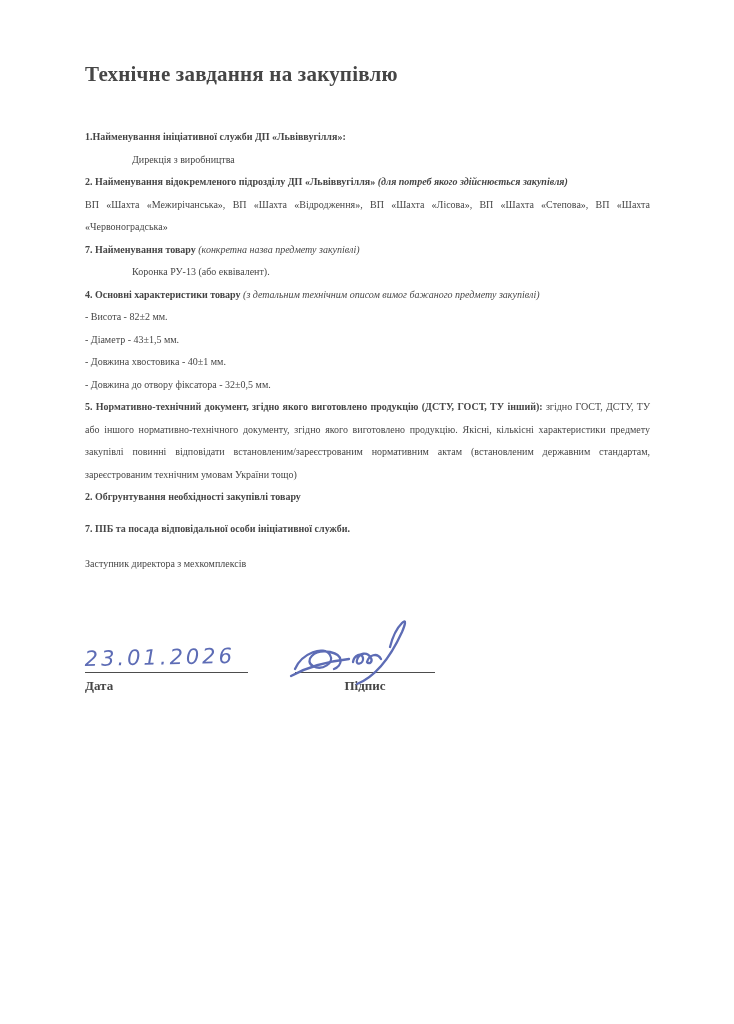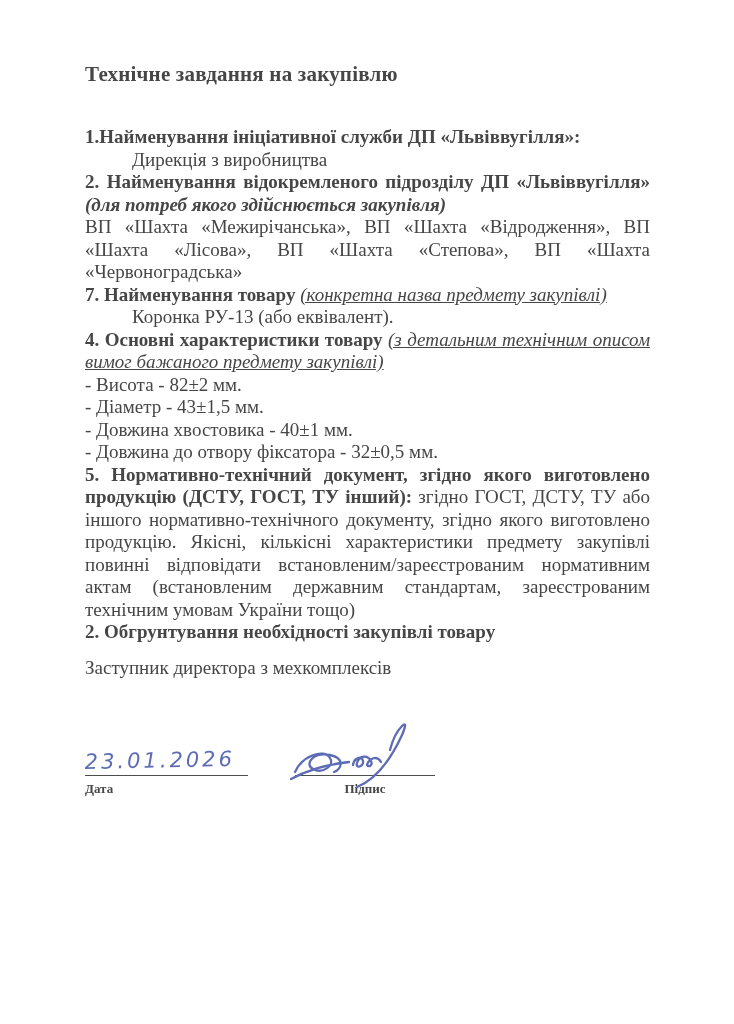--- a/index.html
+++ b/index.html
@@ -18,26 +18,26 @@
   .title {
     text-align: left;
     font-size: 21px;
     font-weight: bold;
     line-height: 28px;
     color: var(--text, #464646);
     margin-bottom: 38px;
     letter-spacing: 0.2px;
   }
   p {
-    font-size: 19px;
+    font-size: 10px;
     line-height: 22.5px;
     color: var(--text, #464646);
   }
   .b  { font-weight: bold; }
-  .i  { font-style: italic; text-decoration: underline; }
+  .i  { font-style: italic; }
   .bi { font-weight: bold; font-style: italic; }
   .just { text-align: justify; }
   .indent { text-indent: 47px; }
   .sec7 { margin-top: 9px; }
   .pos  { margin-top: 13px; }
 
   .sig-row {
     margin-top: 57px;
     display: flex;
     align-items: flex-end;
@@ -110,20 +110,21 @@
   <p class="just"><span class="b">4. Основні характеристики товару</span> <span class="i">(з детальним технічним описом вимог бажаного предмету закупівлі)</span></p>
   <p>- Висота - 82±2 мм.</p>
   <p>- Діаметр - 43±1,5 мм.</p>
   <p>- Довжина хвостовика - 40±1 мм.</p>
   <p>- Довжина до отвору фіксатора - 32±0,5 мм.</p>
 
   <p class="just"><span class="b">5. Нормативно-технічний документ, згідно якого виготовлено продукцію (ДСТУ, ГОСТ, ТУ  інший):</span> <span>згідно ГОСТ, ДСТУ, ТУ або  іншого нормативно-технічного документу, згідно якого виготовлено продукцію. Якісні, кількісні характеристики предмету закупівлі повинні відповідати встановленим/зареєстрованим нормативним актам (встановленим державним стандартам, зареєстрованим технічним умовам України тощо)</span></p>
 
   <p class="b">2. Обгрунтування необхідності закупівлі товару</p>
 
+  <p class="b sec7">7. ПІБ та посада відповідальної особи ініціативної служби.</p>
 
   <p class="pos">Заступник директора з мехкомплексів</p>
 
   <div class="sig-row">
 
     <div class="sig-col col-date">
       <div class="sig-value">
         <span class="hand hand-date">23.01.2026</span>
       </div>
       <div class="sig-label">Дата</div>

